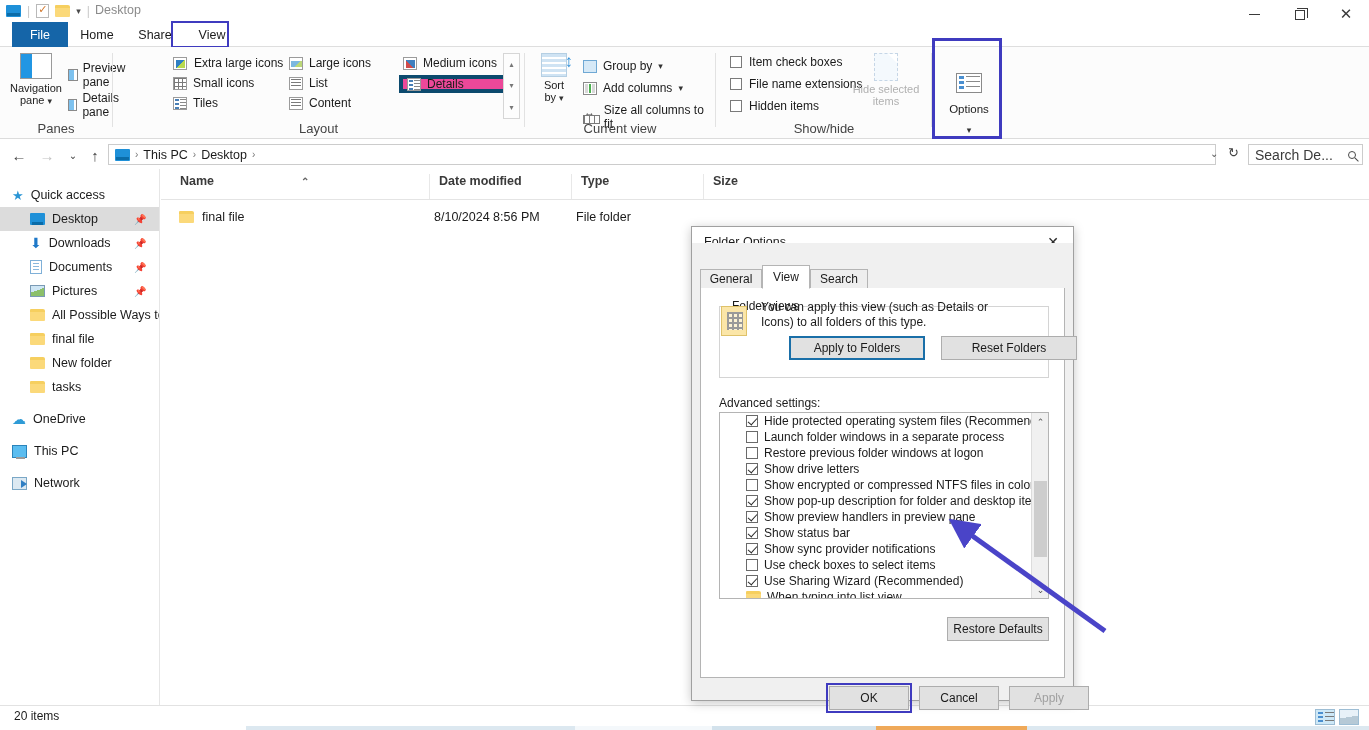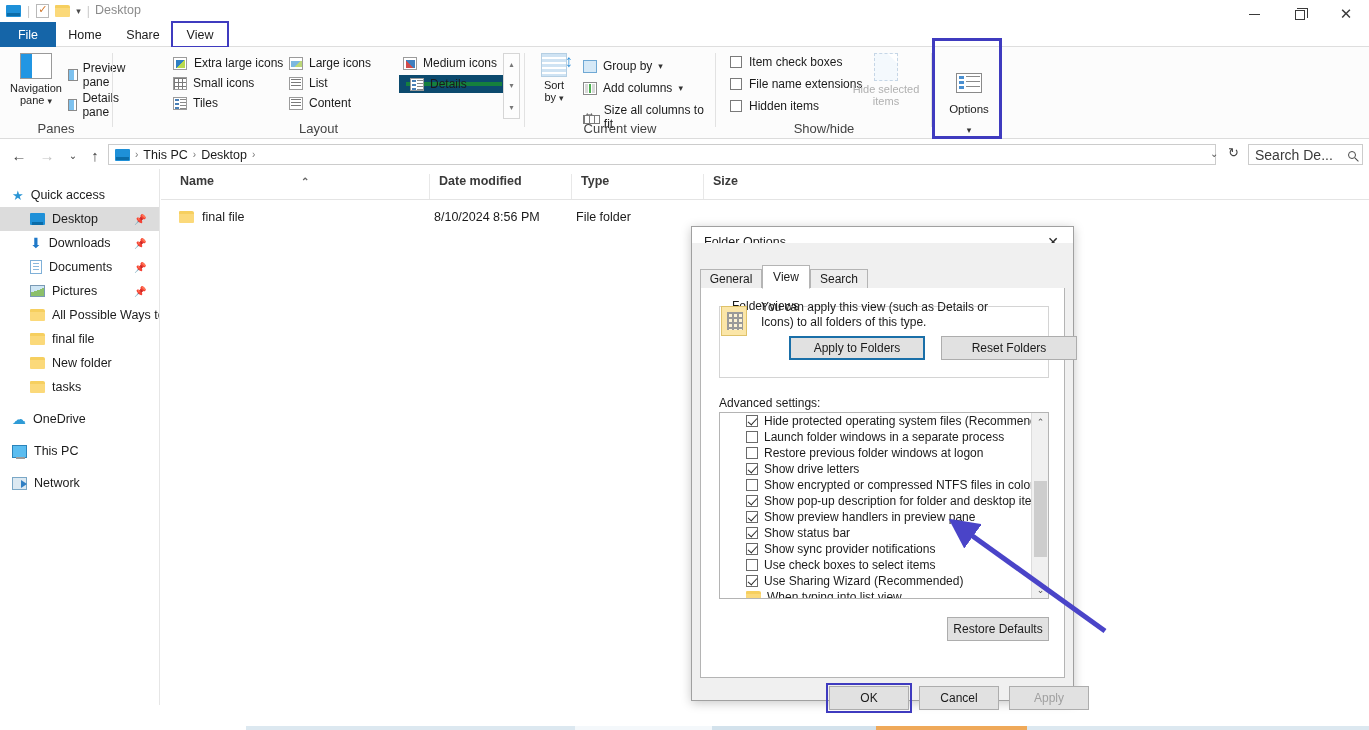--- a/index.html
+++ b/index.html
@@ -31,21 +31,21 @@
   .wbtn .min { display:block; width:11px; height:1px; background:#3a3a3a; }
   .wbtn .max { display:block; width:10px; height:10px; border:1px solid #3a3a3a; position:relative; }
   .wbtn .max:before { content:""; position:absolute; left:1px; top:-3px; width:10px; height:9px;
                       border:1px solid #3a3a3a; border-bottom:none; border-left:none; }
   .wbtn .cls { font-size:15px; line-height:1; color:#3a3a3a; font-family:"DejaVu Sans", sans-serif; }
 
   
   .tabrow { position:absolute; left:0; top:22px; width:1369px; height:25px; background:#ffffff;
             border-bottom:1px solid #dedede; }
   .tab { position:absolute; top:0; height:25px; display:flex; align-items:center; justify-content:center;
-         font-size:12.5px; color:#1b1b1b; }
+         font-size:12.5px; color:#1b1b1b;margin-left:12px; }
   .tab.file { left:0; width:56px; background:#1565a8; color:#fff; }
   .tab.home { left:56px; width:58px; }
   .tab.share { left:114px; width:58px; }
   .tab.view { left:172px; width:56px; }
   .tab-hl { position:absolute; left:171px; top:21px; width:58px; height:27px;
             border:2px solid #3f3bbf; pointer-events:none; }
 
   .ribbon-help { position:absolute; right:4px; top:22px; display:flex; align-items:center; gap:8px; height:25px; }
   .ribbon-help .chev { font-size:10px; color:#555; }
   .ribbon-help .help { width:15px; height:15px; border-radius:50%; background:#1668b5; color:#fff;
@@ -68,21 +68,21 @@
   .chk-row { position:absolute; display:flex; align-items:center; gap:5px; font-size:12px; }
   .ic-pane2 { width:14px; height:12px; border:1px solid #8a8a8a; background:#fff; display:flex; }
   .ic-pane2 i { display:block; width:5px; background:#7ec2ef; }
   .ic-pane3 { width:14px; height:12px; border:1px solid #8a8a8a; background:#fff; display:flex; }
   .ic-pane3 i { display:block; width:5px; background:#7ec2ef; }
 
   
   .g-layout { left:113px; width:411px; }
   .lay-item { position:absolute; height:18px; display:flex; align-items:center; gap:6px; font-size:12px;
               padding:0 4px; }
-  .lay-item.sel { background:#15803d; border:7px solid #0c4a6e; }
+  .lay-item.sel { background:#ec4899; border:4px solid #0c4a6e; }
   .lay-ic { width:14px; height:13px; border:1px solid #9b9b9b; background:#fff; flex:none; position:relative; }
   .lay-ic.xl:after { content:""; position:absolute; left:2px; top:2px; width:9px; height:8px;
                      background:linear-gradient(135deg,#2f7fc4 50%,#b8d94e 50%); }
   .lay-ic.lg:after { content:""; position:absolute; left:1px; top:3px; width:11px; height:6px;
                      background:linear-gradient(135deg,#7db8e0 55%,#bcd878 55%); }
   .lay-ic.grid { background:
       repeating-linear-gradient(to right,#7a7a7a 0 1px,transparent 1px 4px),
       repeating-linear-gradient(to bottom,#7a7a7a 0 1px,transparent 1px 4px), #fff; }
   .lay-ic.rows:after { content:""; position:absolute; left:1px; top:1px; right:1px; bottom:1px;
       background: repeating-linear-gradient(to bottom,#7a7a7a 0 1px,transparent 1px 3px); }
@@ -552,20 +552,27 @@
       <span class="cell" style="left:18px;">
         <span class="ic-fold"></span>
         <span>final file</span>
       </span>
       <span class="cell" style="left:273px;">8/10/2024 8:56 PM</span>
       <span class="cell" style="left:415px;">File folder</span>
       <span class="cell" style="left:547px;"></span>
     </div>
   </div>
 
+  <div class="statusbar">
+    <div class="status-text">20 items</div>
+    <div class="view-btns">
+      <span class="vb det active"></span>
+      <span class="vb thumb"></span>
+    </div>
+  </div>
   <div class="taskbar"></div>
 
   <div class="dialog">
     <div class="dlg-title">
       <span class="t">Folder Options</span>
       <span class="dlg-close">✕</span>
     </div>
     <div class="dlg-body">
 
       <div class="tabs">

